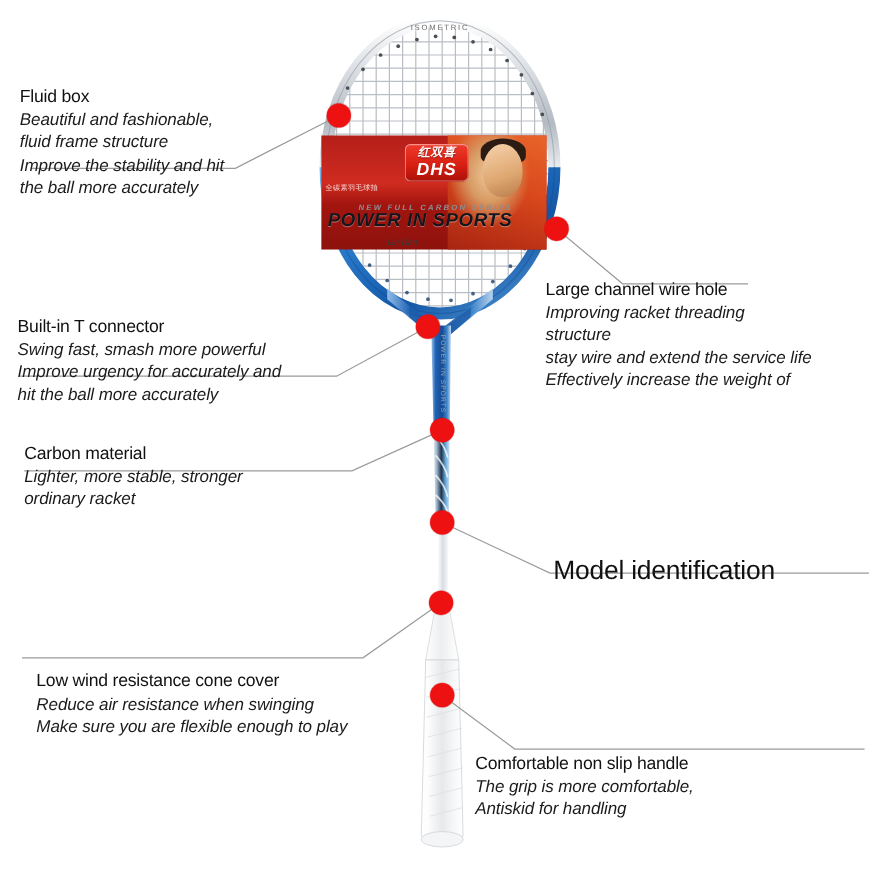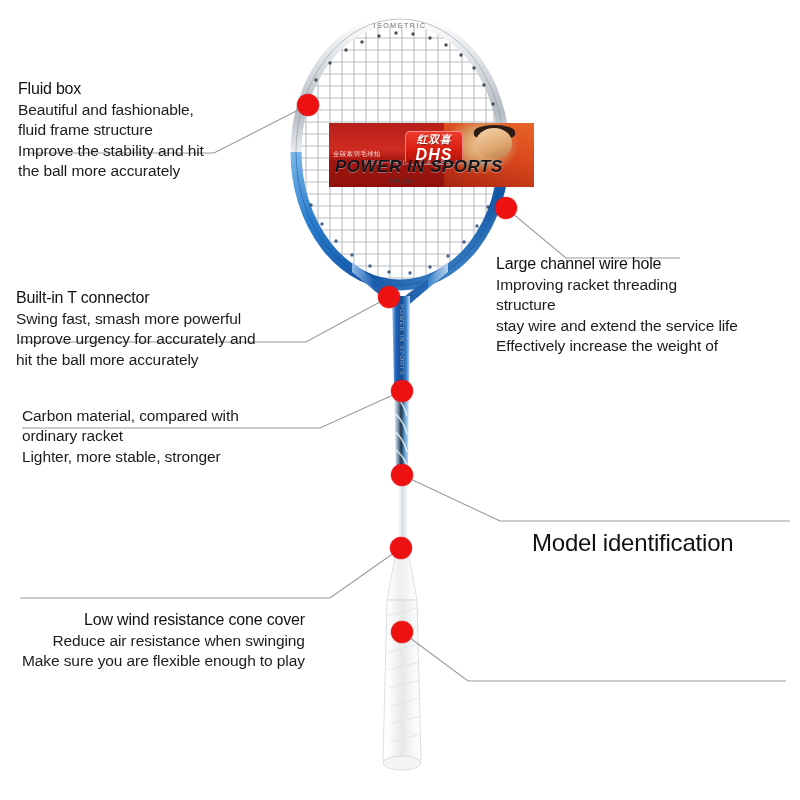--- a/index.html
+++ b/index.html
@@ -27,20 +27,21 @@
     white-space: nowrap;
     letter-spacing: -0.2px;
   }
   .callout .desc {
     font-size: 15.5px;
     font-weight: 400;
     line-height: 1.32;
     color: #1b1b1b;
     margin-top: 2px;
     letter-spacing: -0.1px;
+    font-style: italic;
   }
   .callout .desc div { white-space: nowrap; }
   .callout.plain .title { font-size: 24px; }
 
   
   #leaders, #racket {
     position: absolute;
     left: 0; top: 0;
     width: 800px;
     height: 800px;
@@ -347,21 +348,21 @@
       <line x1="390" y1="724" x2="421" y2="716"></line>
       <line x1="391" y1="742" x2="421" y2="734"></line>
     </g>
     <ellipse cx="402" cy="763" rx="19" ry="7" fill="#f4f5f6" stroke="#d3d6d9" stroke-width="0.8"></ellipse>
   </svg>
 
   <div class="iso-text" style="left:400px; top:22px;">ISOMETRIC</div>
 
   <div class="shaft-text" style="left:402px; top:340px;">POWER IN SPORTS</div>
 
-  <div class="label-sticker" style="left:292px; top:123px; width:205px; height:64px;margin-left:37px;">
+  <div class="label-sticker" style="left:292px; top:123px; width:205px; height:104px;">
     <div class="sticker-band"></div>
     <div class="sticker-photo">
       <div class="photo-hair"></div>
       <div class="photo-head"></div>
     </div>
     <div class="dhs-badge" style="left:76px; top:8px; width:58px; height:34px;">
       <span class="dhs-cn">红双喜</span>
       <span class="dhs-en">DHS</span>
     </div>
     <div class="sticker-cn">全碳素羽毛球拍</div>
@@ -420,33 +421,40 @@
   <div class="callout" style="left:16px; top:289px;">
     <div class="title">Built-in T connector</div>
     <div class="desc">
       <div>Swing fast, smash more powerful</div>
       <div>Improve urgency for accurately and</div>
       <div>hit the ball more accurately</div>
     </div>
   </div>
 
   <div class="callout" style="left:22px; top:404px;">
-    <div class="desc">
-      <div>Carbon material, compared with</div>
+    <div class="title">Carbon material</div>
+    <div class="desc">
+      <div>Lighter, more stable, stronger</div>
       <div>ordinary racket</div>
-      <div>Lighter, more stable, stronger</div>
-    </div>
-  </div>
-
-  <div class="callout plain" style="left:532px; top:506px;margin-top:24px;">
+    </div>
+  </div>
+
+  <div class="callout plain" style="left:503px; top:506px;">
     <div class="title">Model identification</div>
   </div>
 
-  <div class="callout" style="left:22px; top:611px;text-align:right;">
+  <div class="callout" style="left:33px; top:611px;">
     <div class="title">Low wind resistance cone cover</div>
     <div class="desc">
       <div>Reduce air resistance when swinging</div>
       <div>Make sure you are flexible enough to play</div>
     </div>
   </div>
 
+  <div class="callout" style="left:432px; top:686px;">
+    <div class="title">Comfortable non slip handle</div>
+    <div class="desc">
+      <div>The grip is more comfortable,</div>
+      <div>Antiskid for handling</div>
+    </div>
+  </div>
 
 </div>
 
 </body></html>

